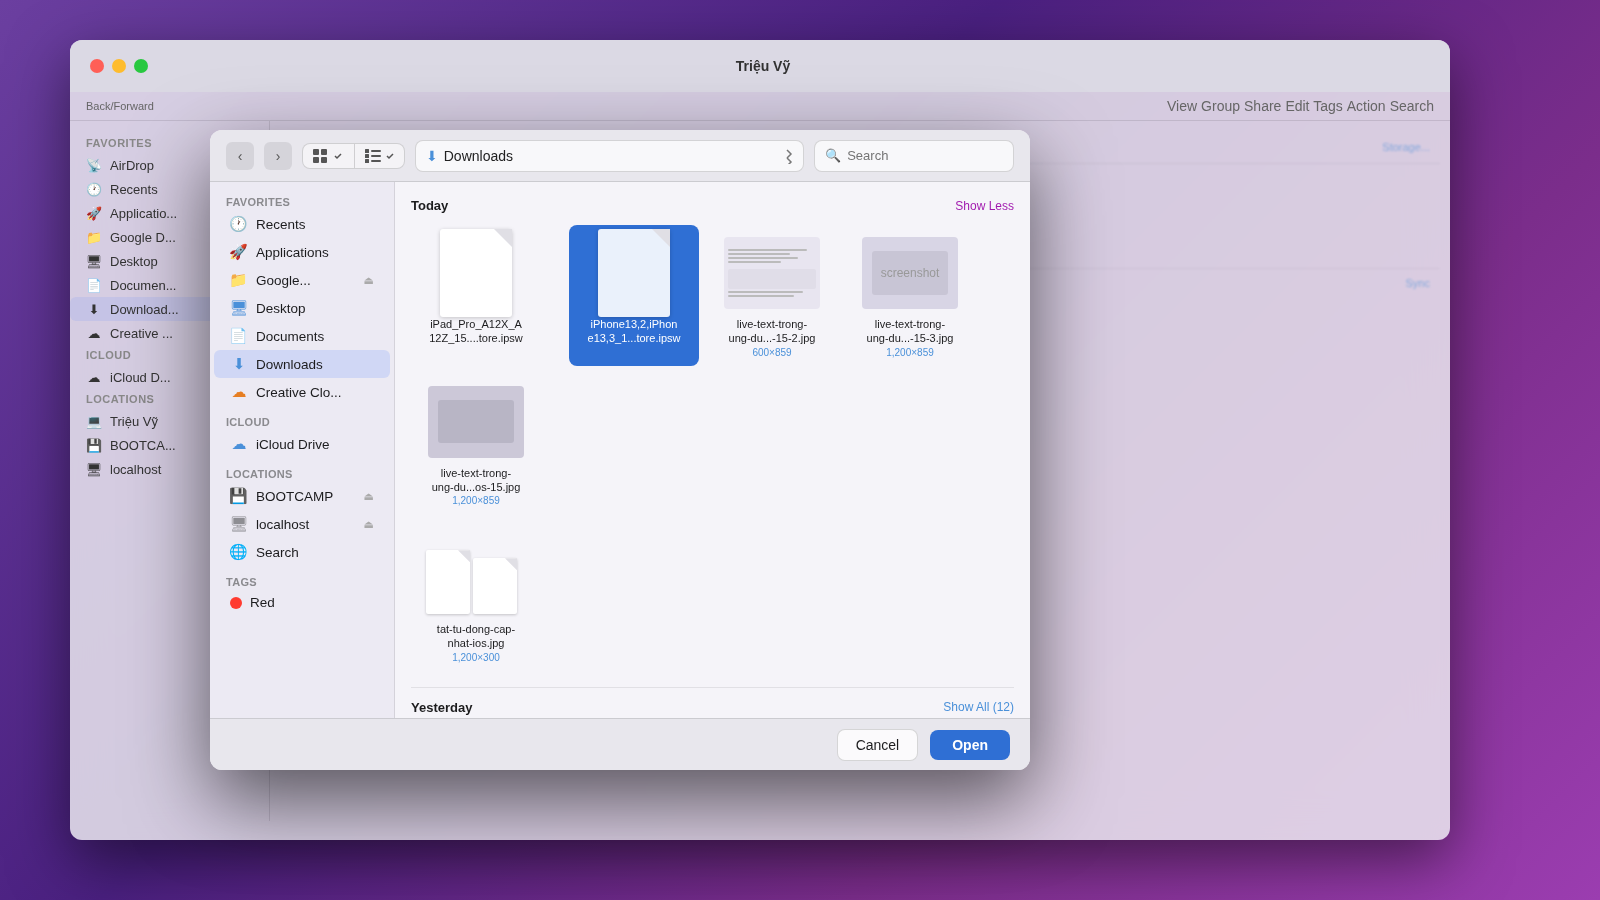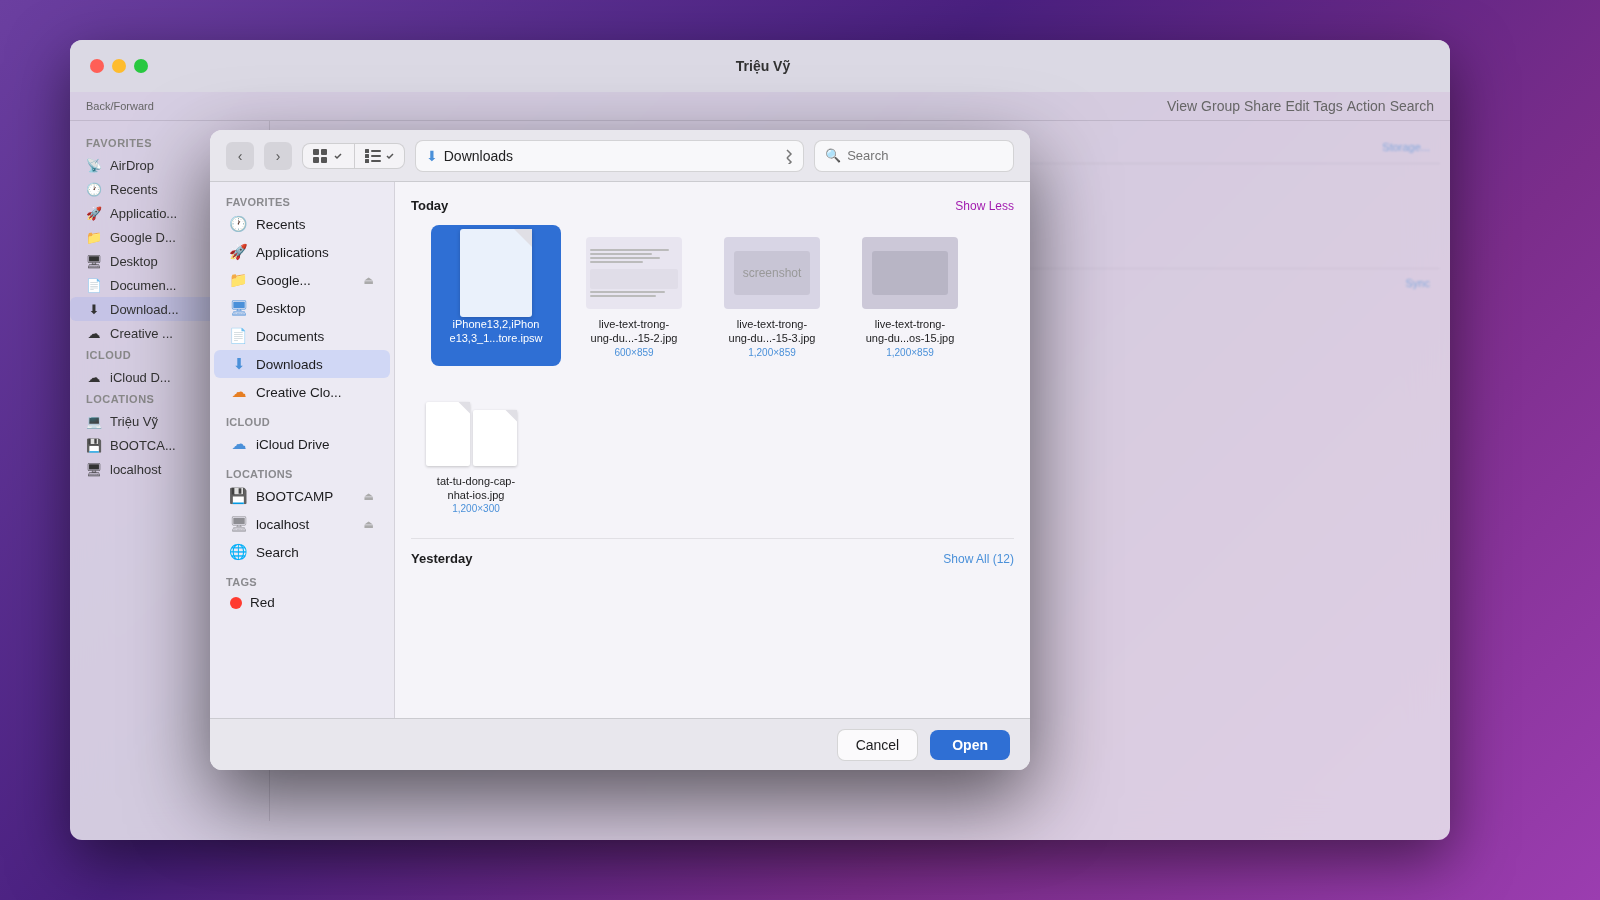--- a/index.html
+++ b/index.html
@@ -728,20 +728,28 @@
 
       <div class="content">
 
         <div class="section-header">
           <span class="section-title">Today</span>
           <button class="show-less-btn">Show Less</button>
         </div>
 
         <div class="files-grid">
 
+          <div class="file-item">
+            <div class="file-thumb">
+              <div class="file-thumb-doc" style="width:72px;height:88px;">
+                <span style="font-size:10px;color:#aaa;padding:4px;text-align:center;z-index:1;"></span>
+              </div>
+            </div>
+            <div class="file-name">iPad_Pro_A12X_A<br>12Z_15....tore.ipsw</div>
+          </div>
 
           <div class="file-item selected">
             <div class="file-thumb">
               <div class="file-thumb-doc" style="width:72px;height:88px;background:rgba(255,255,255,0.9);">
               </div>
             </div>
             <div class="file-name">iPhone13,2,iPhon<br>e13,3_1...tore.ipsw</div>
           </div>
 
           <div class="file-item">

